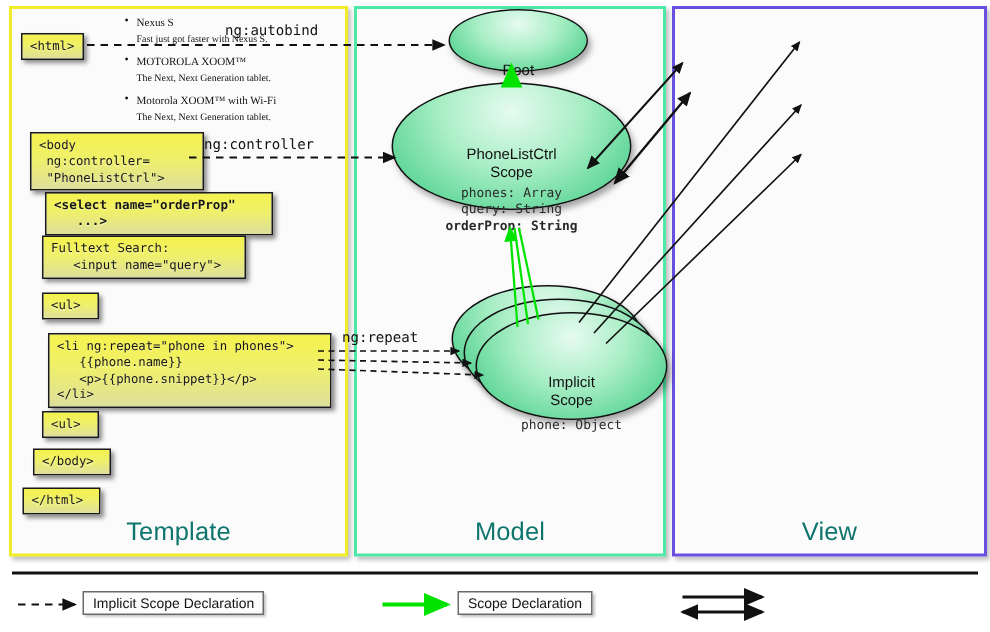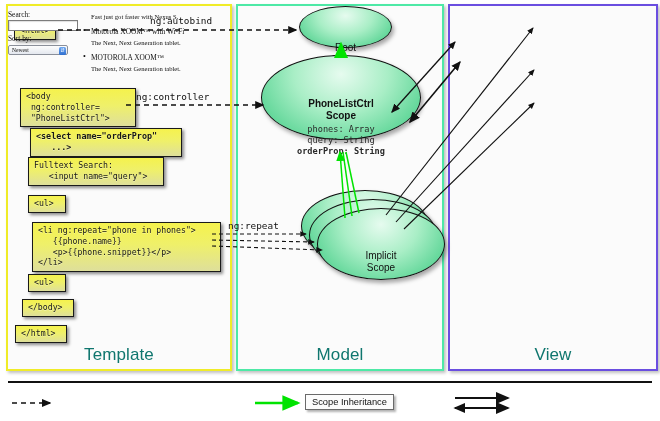--- a/index.html
+++ b/index.html
@@ -164,60 +164,53 @@
   <div class="code-box" style="left:22px;top:299px;width:40px;">&lt;/body&gt;</div>
 
   <div class="code-box" style="left:15px;top:325px;width:40px;">&lt;/html&gt;</div>
 
   <div class="ellipse" style="left:299px;top:6px;width:93px;height:42px;padding-top:7px;">
     <div class="ell-title" style="white-space:pre-line;">Root
 Scope</div>
   </div>
 
   <div class="ellipse" style="left:261px;top:55px;width:160px;height:85px;padding-top:14px;">
-    <div class="ell-title" style="white-space:pre-line;font-weight:bold;">PhoneListCtrl
+    <div class="ell-title" style="white-space:pre-line;">PhoneListCtrl
 Scope</div>
     <div class="ell-props" style="white-space:pre-line;">phones: Array
 query: String</div>
     <div class="ell-props" style="font-weight:bold;margin-top:0;">orderProp: String</div>
   </div>
 
   <div class="ellipse" style="left:301px;top:190px;width:128px;height:72px;"></div>
   <div class="ellipse" style="left:309px;top:199px;width:128px;height:72px;"></div>
   <div class="ellipse" style="left:317px;top:208px;width:128px;height:72px;padding-top:13px;">
     <div class="ell-title" style="white-space:pre-line;">Implicit
 Scope</div>
+    <div class="ell-props" style="margin-top:6px;">phone: Object</div>
   </div>
 
   <div class="conn-label" style="left:150px;top:15px;">ng:autobind</div>
   <div class="conn-label" style="left:136px;top:91px;">ng:controller</div>
   <div class="conn-label" style="left:228px;top:220px;">ng:repeat</div>
 
-  <div class="view-form">
-    <div class="view-lbl">Search:</div>
-    <div class="view-input"></div>
-    <div class="view-lbl">Sort by:</div>
-    <div class="view-select">
-      <span class="sel-text">Newest</span>
-      <span class="sel-btn">⇵</span>
-    </div>
-  </div>
 
   <div class="phone-list">
     <div class="phone-item">
+      <div class="phone-name">Nexus S</div>
       <div class="phone-snippet">Fast just got faster with Nexus S.</div>
+    </div>
+    <div class="phone-item">
+      <div class="phone-name">MOTOROLA XOOM™</div>
+      <div class="phone-snippet">The Next, Next Generation tablet.</div>
     </div>
     <div class="phone-item">
       <div class="phone-name">Motorola XOOM™ with Wi-Fi</div>
       <div class="phone-snippet">The Next, Next Generation tablet.</div>
     </div>
-    <div class="phone-item">
-      <div class="phone-name">MOTOROLA XOOM™</div>
-      <div class="phone-snippet">The Next, Next Generation tablet.</div>
-    </div>
   </div>
 
   <svg class="overlay" viewBox="0 0 660 421">
     <defs>
       <marker id="ah-black" markerWidth="7" markerHeight="7" refX="6" refY="3" orient="auto">
         <path d="M0,0 L7,3 L0,6 z" fill="#111"></path>
       </marker>
       <marker id="ah-black-s" markerWidth="6" markerHeight="6" refX="5.2" refY="2.6" orient="auto">
         <path d="M0,0 L6,2.6 L0,5.2 z" fill="#111"></path>
       </marker>
@@ -252,15 +245,16 @@
     <line x1="404" y1="229" x2="534" y2="103" stroke="#111" stroke-width="1.1" marker-end="url(#ah-black-s)"></line>
 
     <line x1="12" y1="403" x2="50" y2="403" stroke="#111" stroke-width="1.4" stroke-dasharray="5,4" marker-end="url(#ah-black)"></line>
     <line x1="255" y1="403" x2="298" y2="403" stroke="#00e300" stroke-width="2.6" marker-end="url(#ah-green)"></line>
     <line x1="455" y1="398" x2="508" y2="398" stroke="#111" stroke-width="2" marker-end="url(#ah-black)"></line>
     <line x1="455" y1="408" x2="508" y2="408" stroke="#111" stroke-width="2" marker-end="url(#ah-black)" marker-start="url(#ah-black-start)"></line>
   </svg>
 
   <div id="legend-rule"></div>
 
-  <div class="legend-box" style="left:305px;top:394px;">Scope Inheritance</div>
+  <div class="legend-box" style="left:55px;top:394px;">Implicit Scope Declaration</div>
+  <div class="legend-box" style="left:305px;top:394px;">Scope Declaration</div>
 
 </div>
 
 </body></html>

